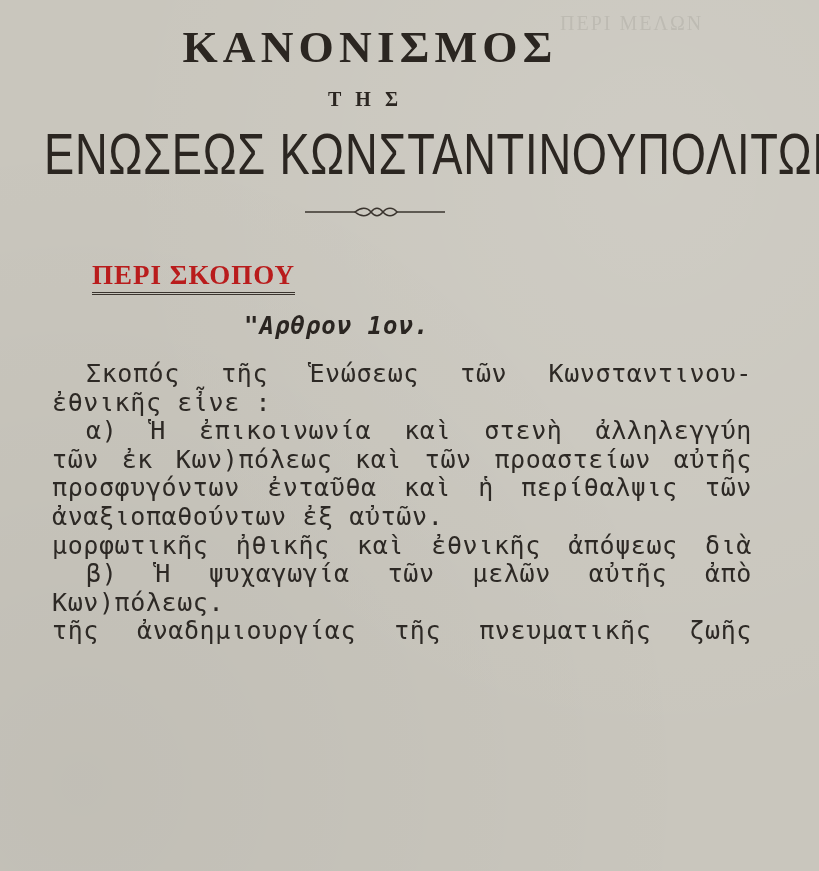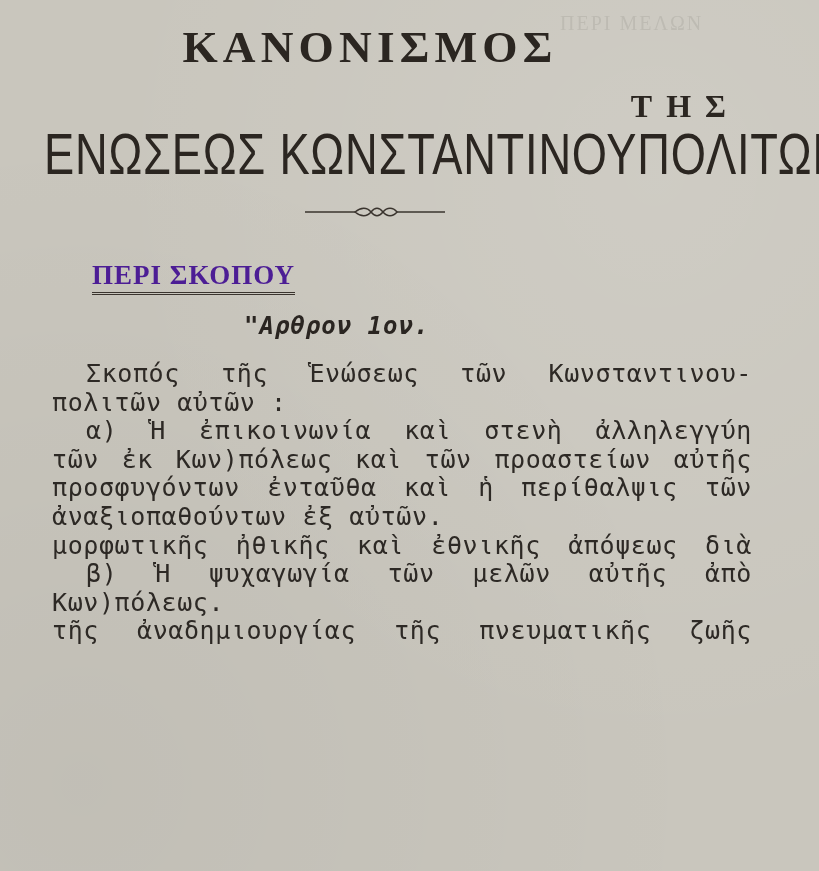--- a/index.html
+++ b/index.html
@@ -39,24 +39,24 @@
       font-weight: bold;
       font-size: 44px;
       letter-spacing: 5px;
       color: #2b2621;
       transform: scaleX(1.03);
     }
     .title-the {
       position: absolute;
       top: 80px;
       left: 0; width: 740px;
-      text-align: right;
+      text-align: center;
       font-family: "Liberation Serif", serif;
       font-weight: bold;
-      font-size: 32px;
+      font-size: 20px;
       letter-spacing: 14px;
       color: #2b2621;
     }
     .title-union {
       position: absolute;
       top: 112px;
       left: 44px;
       font-family: "Liberation Sans Narrow", "Liberation Sans", sans-serif;
       font-size: 58px;
       letter-spacing: 1px;
@@ -73,21 +73,21 @@
       height: 16px;
     }
     .section-heading {
       position: absolute;
       top: 252px;
       left: 92px;
       font-family: "Liberation Serif", serif;
       font-weight: bold;
       font-size: 27px;
       letter-spacing: 1px;
-      color: #4c1d95;
+      color: #b91c1c;
       border-bottom: 3px double #3a342e;
       padding-bottom: 2px;
       line-height: 30px;
     }
     .article {
       position: absolute;
       top: 304px;
       left: 244px;
       font-family: "DejaVu Sans Mono", monospace;
       font-style: italic;
@@ -135,21 +135,21 @@
     <line x1="92" y1="8" x2="140" y2="8" stroke="#3a342e" stroke-width="1.6"></line>
   </svg>
 
   <div class="section-heading">ΠΕΡΙ ΣΚΟΠΟΥ</div>
 
   <div class="article">"Αρθρον 1ον.</div>
 
   <div class="body-text">
     <div>
       <span class="line indent">Σκοπός τῆς Ἑνώσεως τῶν Κωνσταντινου-</span>
-      <span class="line last">πολιτῶν αὐτῶν :</span>
+      <span class="line last">ἐθνικῆς εἶνε :</span>
     </div>
     <div>
       <span class="line indent">α) Ἡ ἐπικοινωνία καὶ στενὴ ἀλληλεγγύη</span>
       <span class="line">τῶν ἐκ Κων)πόλεως καὶ τῶν προαστείων αὐτῆς</span>
       <span class="line">προσφυγόντων ἐνταῦθα καὶ ἡ περίθαλψις τῶν</span>
       <span class="line last">ἀναξιοπαθούντων ἐξ αὐτῶν.</span>
     </div>
     <div>
       <span class="line">μορφωτικῆς ἠθικῆς καὶ ἐθνικῆς ἀπόψεως διὰ</span>
       <span class="line indent">β) Ἡ ψυχαγωγία τῶν μελῶν αὐτῆς ἀπὸ</span>

